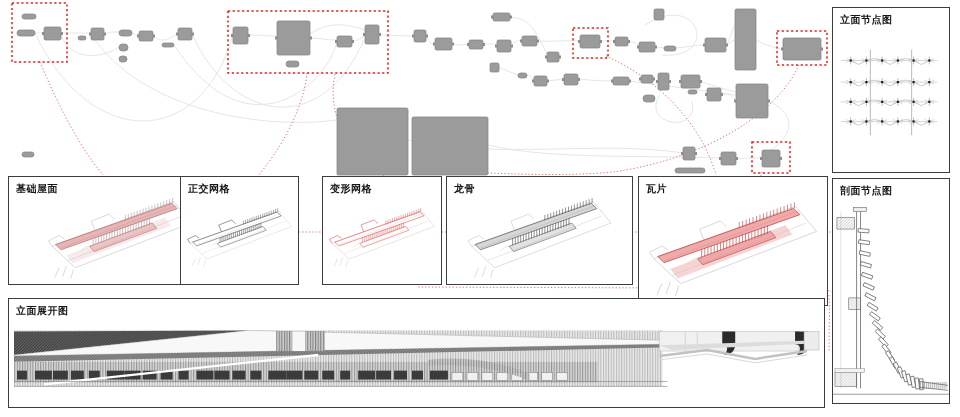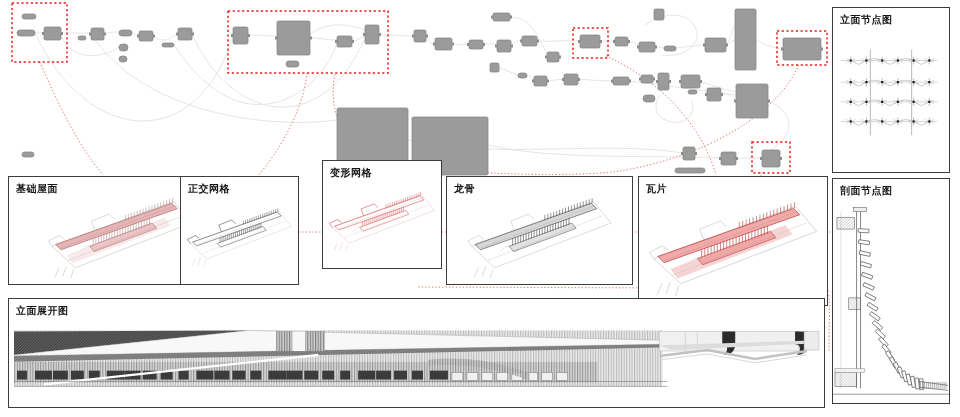--- a/index.html
+++ b/index.html
@@ -294,21 +294,21 @@
         <path d="M129,23.200000000000003 l0,-6" fill="none" stroke="#242424" stroke-width="0.6"></path>
         <path d="M132.3,22.020000000000003 l0,-6" fill="none" stroke="#242424" stroke-width="0.6"></path>
         <path d="M135.6,20.84 l0,-6" fill="none" stroke="#242424" stroke-width="0.6"></path>
         <path d="M138.9,19.66 l0,-6" fill="none" stroke="#242424" stroke-width="0.6"></path>
         <path d="M142.2,18.48 l0,-6" fill="none" stroke="#242424" stroke-width="0.6"></path>
         <path d="M145.5,17.3 l0,-6" fill="none" stroke="#242424" stroke-width="0.6"></path>
         <path d="M148.8,16.12 l0,-6" fill="none" stroke="#242424" stroke-width="0.6"></path>
       </svg>
   </section>
 
-  <section class="panel" id="p-deform" style="left:322px;top:160px;width:120px;height:109px;text-decoration:underline;">
+  <section class="panel" id="p-deform" style="left:322px;top:176px;width:120px;height:109px;text-decoration:underline;">
     <span class="ptitle">变形网格</span>
     <svg class="dsvg" viewBox="0 0 180 104">
         <path d="M14,64 L150,14" fill="none" stroke="#e0bcbc" stroke-width="0.7"></path>
         <path d="M40,88 L170,38" fill="none" stroke="#e0bcbc" stroke-width="0.7"></path>
         <path d="M14,64 L40,88" fill="none" stroke="#e0bcbc" stroke-width="0.7"></path>
         <path d="M150,14 L170,38" fill="none" stroke="#e0bcbc" stroke-width="0.7"></path>
         <path d="M24,66 L154,18" fill="none" stroke="#e0bcbc" stroke-width="0.5"></path>
         <path d="M32,80 L160,30" fill="none" stroke="#e0bcbc" stroke-width="0.5"></path>
         <path d="M62,46 L58,36 L78,28 L84,34" fill="none" stroke="#cf1f1f" stroke-width="0.7"></path>
         <path d="M14,64 L10,58 L22,52 L28,56" fill="none" stroke="#cf1f1f" stroke-width="0.7"></path>

